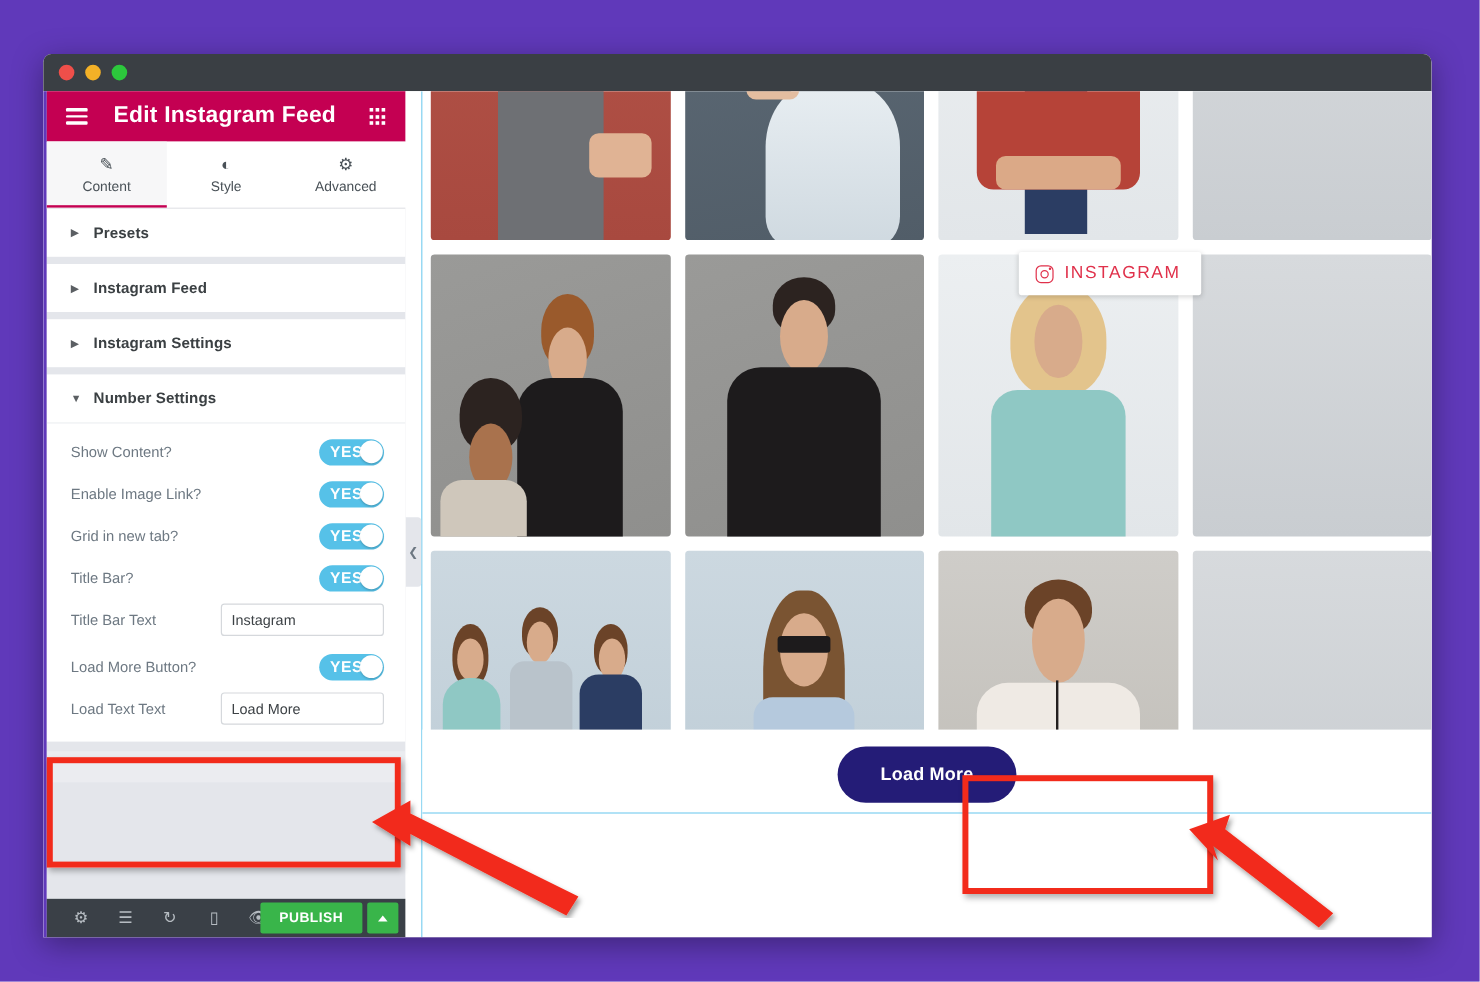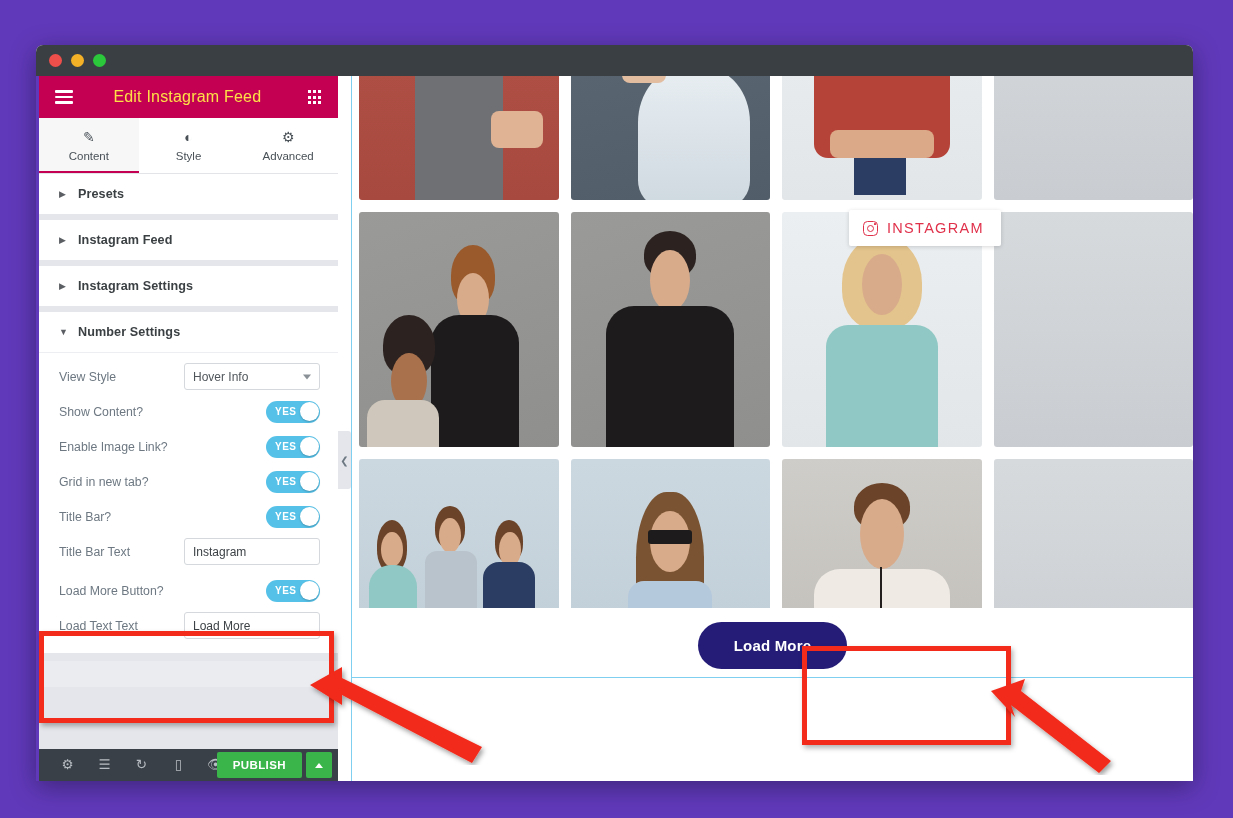--- a/index.html
+++ b/index.html
@@ -49,23 +49,23 @@
     background: #c40052;
     display: flex;
     align-items: center;
     justify-content: space-between;
     padding: 0 17px 0 16px;
     flex: 0 0 auto;
   }
   .hamburger { display: flex; flex-direction: column; gap: 3px; cursor: pointer; }
   .hamburger span { display:block; width: 18px; height: 2.4px; background: #fff; border-radius:1px;}
   .panel-title {
-    color: #fde047;
-    font-size: 16px;
-    font-weight: 400;
+    color: #ffffff;
+    font-size: 19px;
+    font-weight: 700;
     letter-spacing: .2px;
     flex: 1;
     text-align: center;
     margin-left: -6px;
   }
   .grid-icon {
     display: grid;
     grid-template-columns: repeat(3, 3px);
     grid-template-rows: repeat(3, 3px);
     gap: 2.2px;
@@ -160,21 +160,21 @@
 
   .toggle {
     width: 54px; height: 22px;
     border-radius: 11px;
     background: #56c1e8;
     position: relative;
     cursor: pointer;
     display:flex; align-items:center;
   }
   .toggle .yes {
-    font-size: 10px; font-weight: 700; color: #ffffff;
+    font-size: 13px; font-weight: 700; color: #ffffff;
     letter-spacing: .5px; margin-left: 9px;
   }
   .toggle .knob {
     position: absolute; right: 1.5px; top: 1.5px;
     width: 19px; height: 19px; border-radius: 50%;
     background: #ffffff;
     box-shadow: 0 1px 2px rgba(0,0,0,.22);
   }
 
   
@@ -406,27 +406,20 @@
           <span class="sec-title">Instagram Settings</span>
         </div>
 
         <div class="section section-open">
           <span class="caret">▼</span>
           <span class="sec-title">Number Settings</span>
         </div>
 
         <div class="controls">
 
-          <div class="ctrl-row">
-            <span class="ctrl-label">View Style</span>
-            <div class="select">
-              <span>Hover Info</span>
-              <span class="chev"></span>
-            </div>
-          </div>
 
 
           <div class="ctrl-row">
             <span class="ctrl-label">Show Content?</span>
             <div class="toggle">
               <span class="yes">YES</span>
               <span class="knob"></span>
             </div>
           </div>
 

